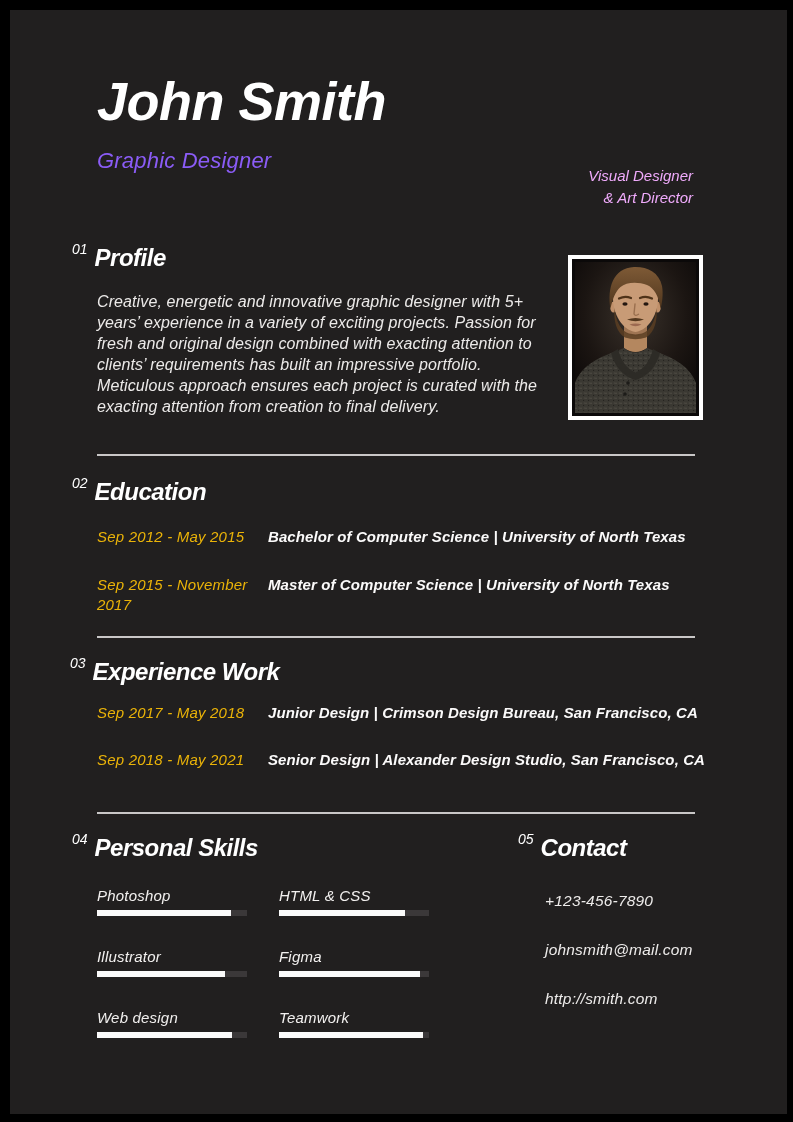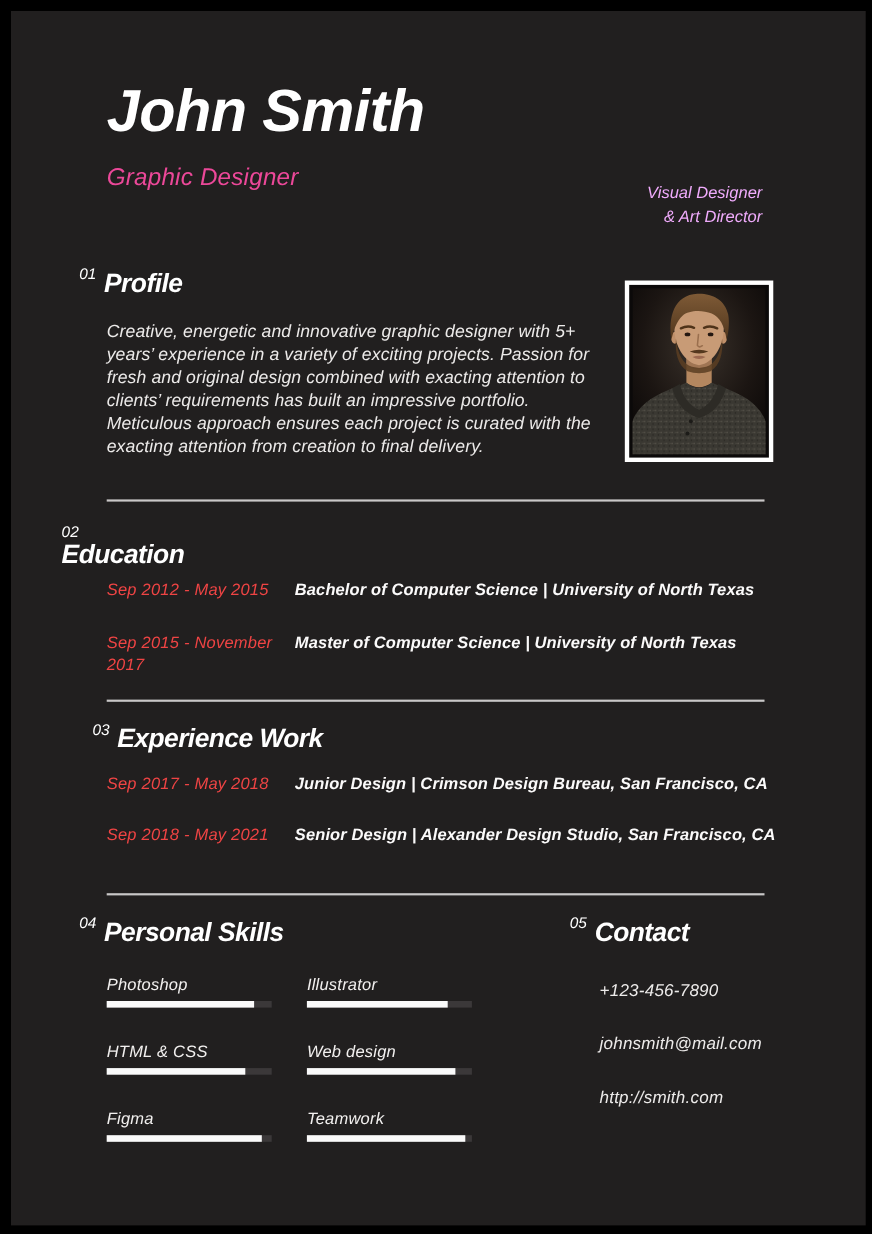--- a/index.html
+++ b/index.html
@@ -13,51 +13,51 @@
     position:absolute; left:10px; top:10px; width:777px; height:1104px;
     background:var(--page-bg,#211F1F); overflow:hidden; color:#fff;font-style:italic;
   }
   .name {
     position:absolute; left:87px; top:60px;
     font-size:54px; font-weight:700; letter-spacing:-0.5px; line-height:1.15;
     color:var(--heading-text,#FFFFFF);
   }
   .subtitle {
     position:absolute; left:87px; top:138px;
-    font-size:22px; font-weight:400; letter-spacing:0.2px; color:#ec4899;
+    font-size:22px; font-weight:400; letter-spacing:0.2px; color:#8b5cf6;
   }
   .side-role {
     position:absolute; right:94px; top:155px; text-align:right;
     font-size:15px; line-height:22px; font-weight:500; color:#f0abfc;
   }
   .sec-head { position:absolute; display:flex; align-items:flex-start; }
   .sec-num { font-size:14px; font-weight:500; line-height:14px; margin:-1px 7px 0 0; color:#fff; }
   .sec-title { font-size:24px; font-weight:700; line-height:30px; letter-spacing:-0.5px; color:var(--heading-text,#FFFFFF); }
   #profile-head    { left:62px;  top:233px; }
-  #education-head  { left:46px;  top:467px;flex-direction:column; }
-  #experience-head { left:74px;  top:647px; }
+  #education-head  { left:62px;  top:467px; }
+  #experience-head { left:60px;  top:647px; }
   #skills-head     { left:62px;  top:823px; }
   #contact-head    { left:508px; top:823px; }
 
   .profile-body {
     position:absolute; left:87px; top:281px; width:462px;
     font-size:16px; line-height:21px; letter-spacing:0.1px;
     color:var(--body-text,#ECEAE9);
   }
   .photo-frame {
     position:absolute; left:558px; top:245px; width:135px; height:165px;
     border:4px solid #fff; padding:3px; background:#0B0909;
   }
   .photo-frame svg { display:block; width:121px; height:151px; }
 
   .divider { position:absolute; left:87px; width:598px; height:2px; background:var(--divider,#C9C7C7); }
   #divider-1 { top:444px; } #divider-2 { top:626px; } #divider-3 { top:802px; }
 
   .timeline-row { position:absolute; left:87px; display:flex; font-size:15px; line-height:20px; }
-  .t-date { width:171px; flex:0 0 171px; color:#ef4444; letter-spacing:0.2px; font-weight:400; }
+  .t-date { width:171px; flex:0 0 171px; color:#eab308; letter-spacing:0.2px; font-weight:400; }
   .t-desc { font-weight:700; color:#FBFAFA; letter-spacing:0.1px; white-space:nowrap; }
   #edu-row-0 { top:517px; } #edu-row-1 { top:565px; }
   #exp-row-0 { top:693px; } #exp-row-1 { top:740px; }
 
   .skills-grid {
     position:absolute; left:87px; top:877px;
     display:grid; grid-template-columns:150px 150px; column-gap:60px; row-gap:22px;gap:32px;
   }
   .skill-label { font-size:15px; line-height:18px; margin-bottom:5px; letter-spacing:0.2px; color:#F2F0EF; }
   .skill-bar  { width:100%; height:6px; background:var(--bar-track,#3B3839); }
@@ -167,41 +167,41 @@
       <span class="sec-title">Personal Skills</span>
     </div>
     <div class="skills-grid">
       <div class="skill">
         <div class="skill-label">Photoshop</div>
         <div class="skill-bar">
             <div class="skill-fill" style="width: 89%;"></div>
           </div>
       </div>
       <div class="skill">
+        <div class="skill-label">HTML &amp; CSS</div>
+        <div class="skill-bar">
+            <div class="skill-fill" style="width: 84%;"></div>
+          </div>
+      </div>
+      <div class="skill">
         <div class="skill-label">Illustrator</div>
         <div class="skill-bar">
             <div class="skill-fill" style="width: 85%;"></div>
           </div>
       </div>
       <div class="skill">
-        <div class="skill-label">HTML &amp; CSS</div>
-        <div class="skill-bar">
-            <div class="skill-fill" style="width: 84%;"></div>
+        <div class="skill-label">Figma</div>
+        <div class="skill-bar">
+            <div class="skill-fill" style="width: 94%;"></div>
           </div>
       </div>
       <div class="skill">
         <div class="skill-label">Web design</div>
         <div class="skill-bar">
             <div class="skill-fill" style="width: 90%;"></div>
-          </div>
-      </div>
-      <div class="skill">
-        <div class="skill-label">Figma</div>
-        <div class="skill-bar">
-            <div class="skill-fill" style="width: 94%;"></div>
           </div>
       </div>
       <div class="skill">
         <div class="skill-label">Teamwork</div>
         <div class="skill-bar">
             <div class="skill-fill" style="width: 96%;"></div>
           </div>
       </div>
     </div>
 

